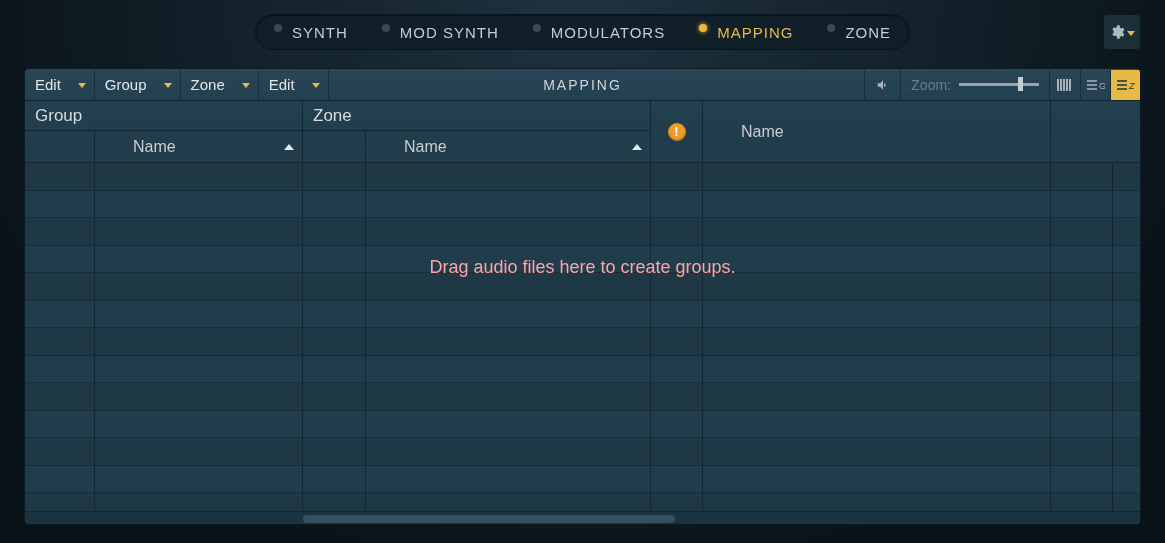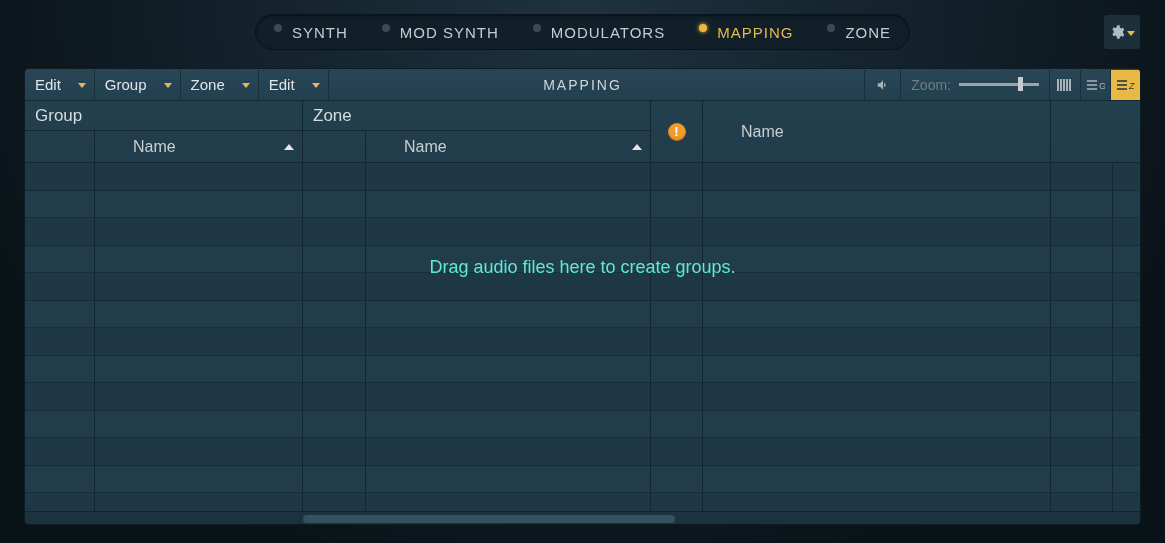--- a/index.html
+++ b/index.html
@@ -174,21 +174,21 @@
     flex: 0 0 27.5px;
     border-bottom:1px solid rgba(18,40,50,0.65);
   }
   .grid-row:nth-child(odd){ background: rgba(0,0,0,0.05); }
   .grid-vlines { position:absolute; inset:0; display:flex; pointer-events:none; }
   .vline { border-right:1px solid #142631; height:100%; }
 
   .placeholder-text {
     position:absolute; left:0; right:0; top:94px;
     text-align:center;
-    color:#5eead4; font-size:18px;
+    color:#fca5a5; font-size:18px;
     pointer-events:none;
   }
 
   .hscroll {
     position:absolute; left:0; right:0; bottom:-1px; height:14px;
     background:#1b333f;
     border-top:1px solid #122530;
   }
   .hscroll-thumb {
     position:absolute; left:278px; width:372px; top:3px; height:8px;

